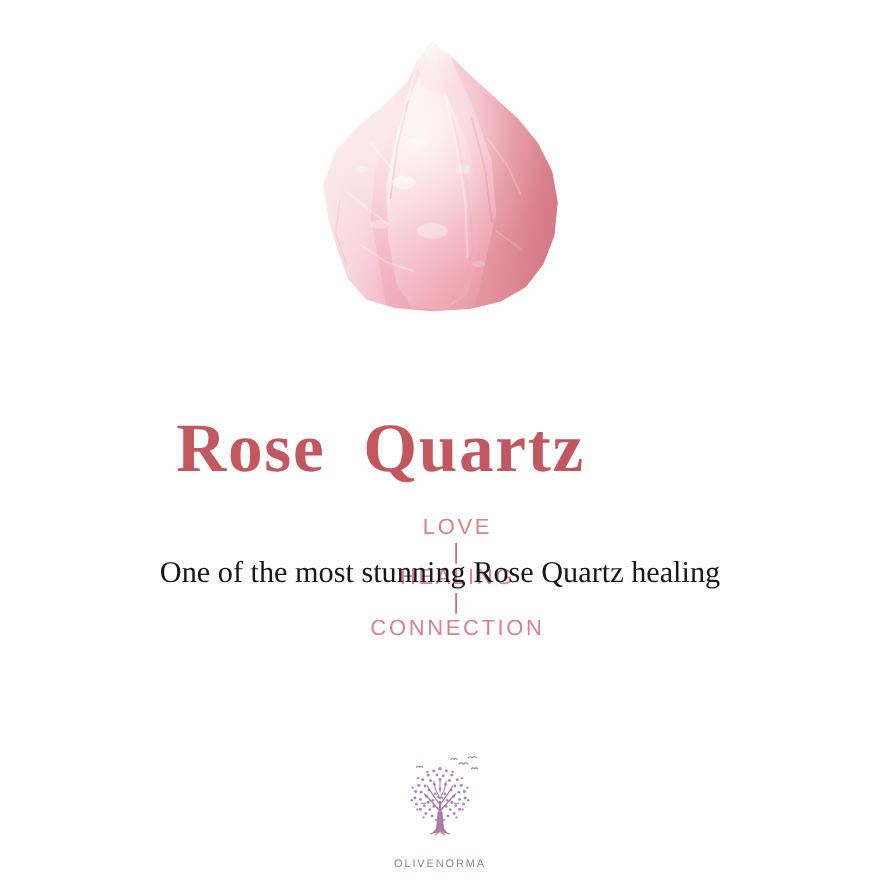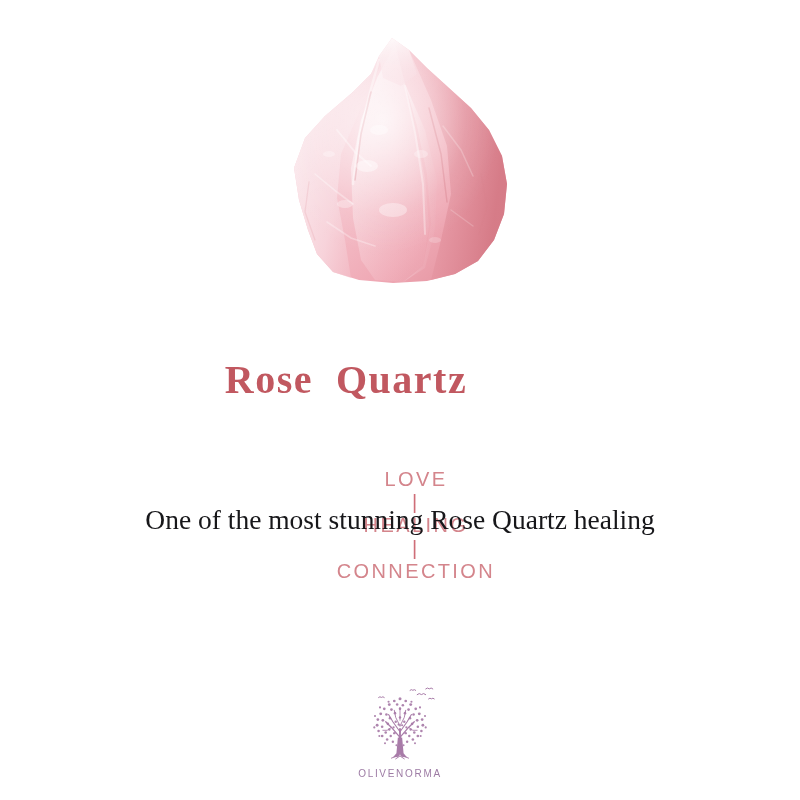--- a/index.html
+++ b/index.html
@@ -43,21 +43,21 @@
 
   
   .title {
     position: absolute;
     top: 332px;
     left: 0;
     width: 692px;
     text-align: center;
     font-family: "Liberation Serif", "DejaVu Serif", serif;
     font-weight: 700;
-    font-size: 40px;
+    font-size: 63px;
     line-height: 1.05;
     letter-spacing: 1.5px;
     color: #c15860;
     white-space: pre;
   }
 
   
   .subtitle {
     position: absolute;
     top: 445px;
@@ -102,21 +102,21 @@
     display: flex;
     flex-direction: column;
     align-items: center;
   }
   .logo-tree {
     display: block;
     width: 86px;
     height: 80px;
   }
   .logo-word {
-    margin-top: 2px;
+    margin-top: 14px;
     font-family: "Liberation Sans", "DejaVu Sans", sans-serif;
     font-size: 10px;
     font-weight: 400;
     letter-spacing: 1.7px;
     color: #9d7ba4;
   }
 </style>
 </head>
 <body>
 

